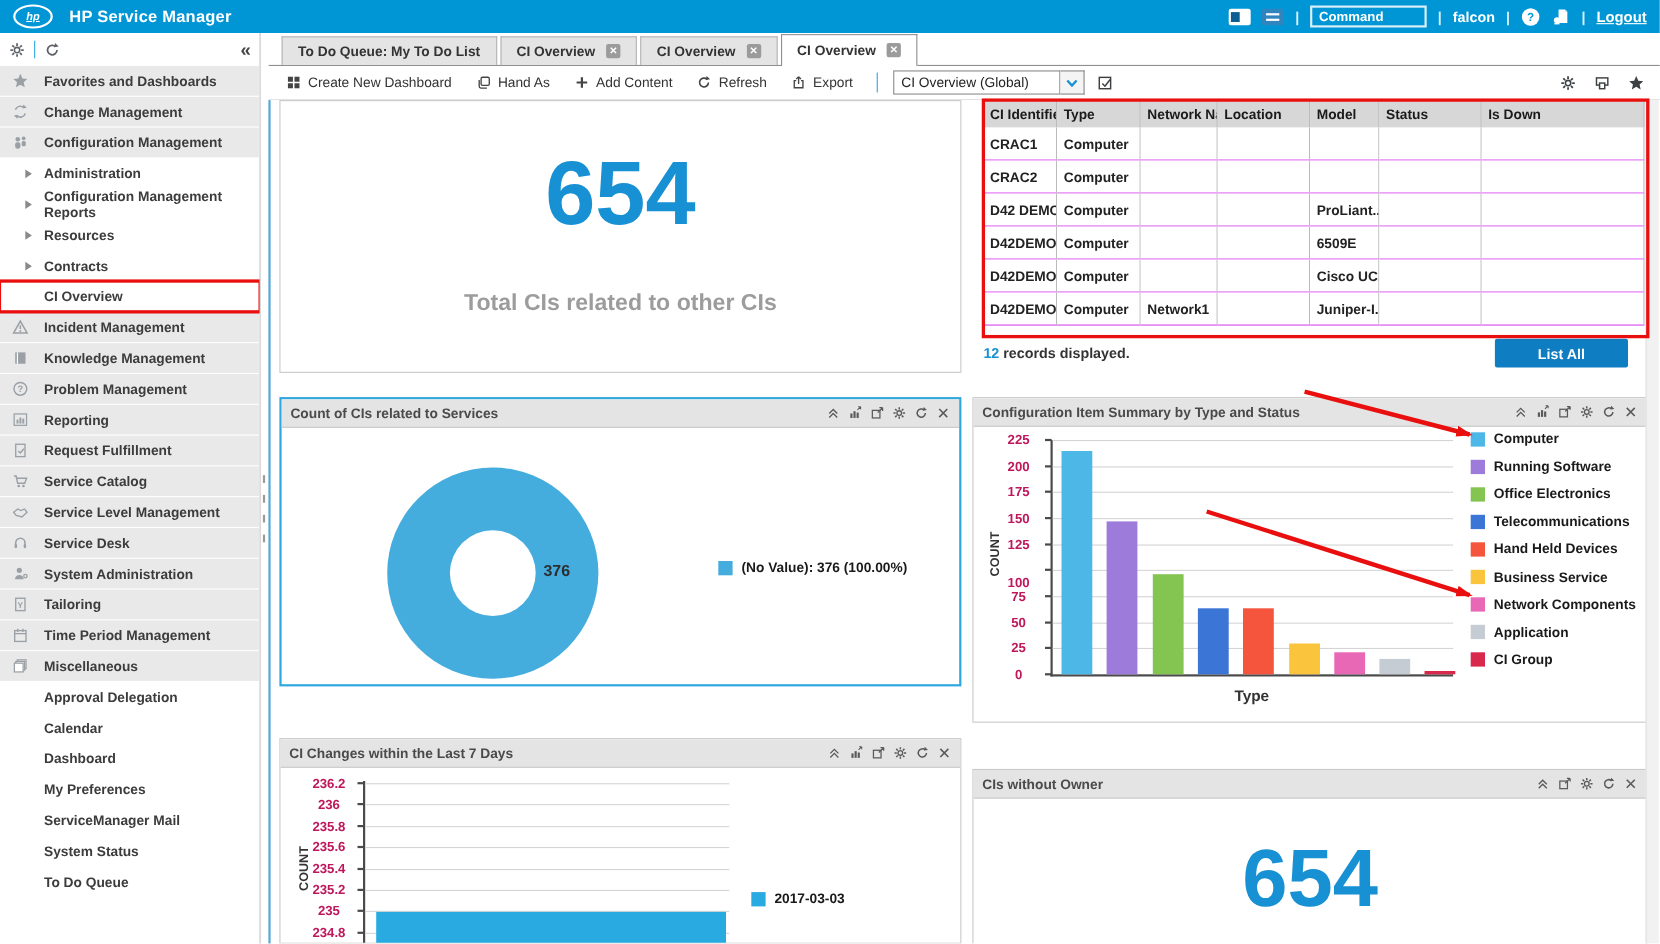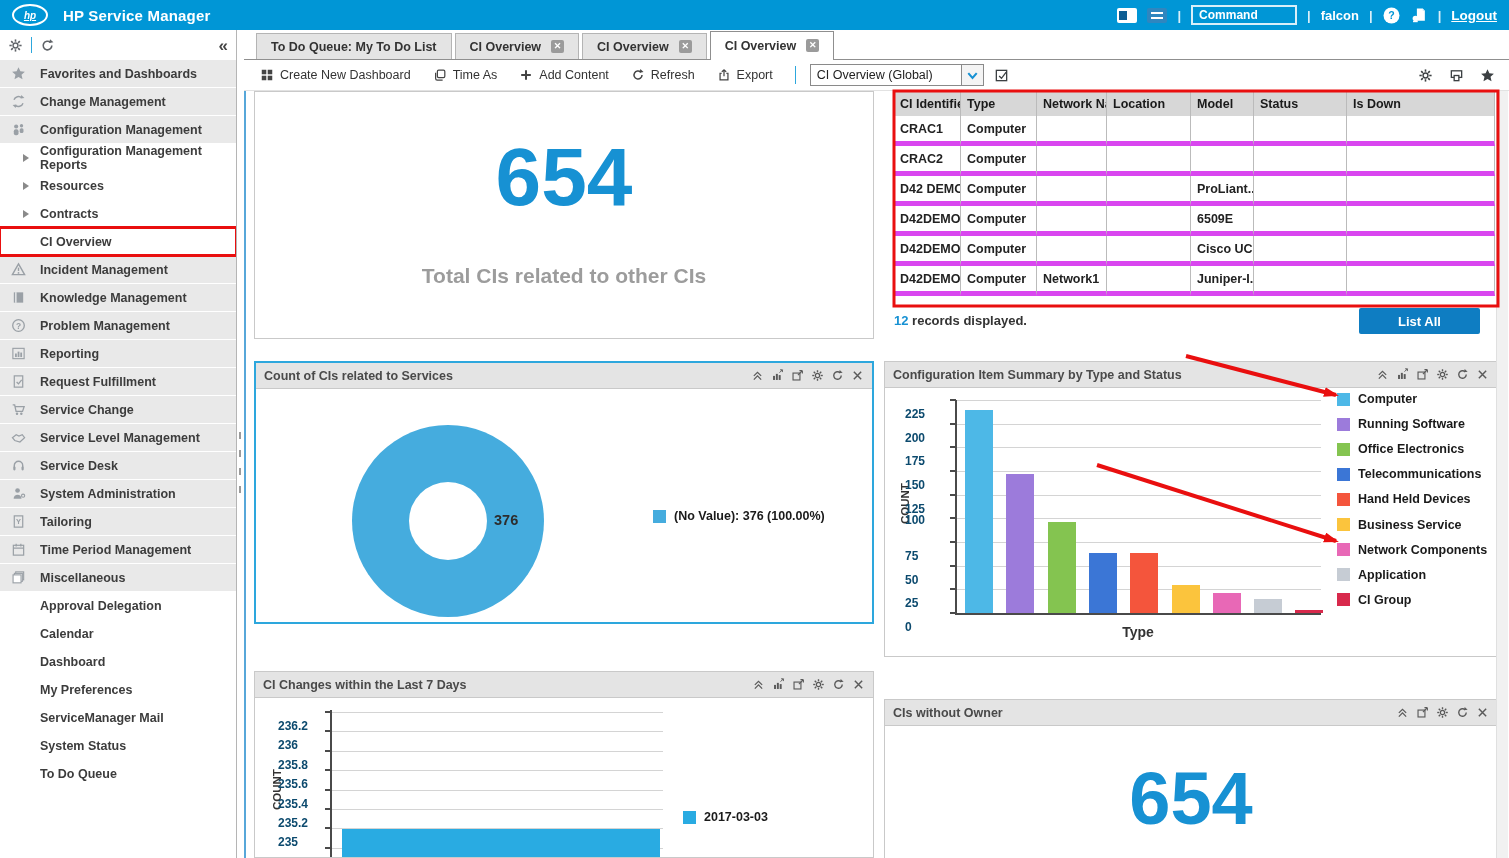--- a/index.html
+++ b/index.html
@@ -79,39 +79,39 @@
   .bignum { position:absolute; width:100%; text-align:center; font-weight:bold; color:#1791d3; }
   #total-value { top:38px; font-size:82px; }
   #total-caption { position:absolute; top:172px; width:100%; text-align:center; font-size:21px; font-weight:bold; color:#9c9c9c; }
 
   
   #table-zone { position:absolute; left:648px; top:1px; width:602px; }
   .trow { display:flex; }
   .tcell { border-right:1px solid #bbb; padding-left:6px; font-size:12.5px; font-weight:bold; color:#222;
            display:flex; align-items:center; overflow:hidden; white-space:nowrap; }
   .thead .tcell { height:24px; background:#d7d7d7; color:#1a1a1a; }
-  .tbody .tcell { height:30px; background:#fff; border-bottom:5px solid #d946ef; }
+  .tbody .tcell { height:30px; background:#fff; border-bottom:1px solid #d946ef; }
   #table-footer { position:absolute; left:648px; top:222px; font-size:13px; font-weight:bold; color:#333; }
   #records-count { color:#1791d3; }
   #list-all-btn { position:absolute; left:1113px; top:217px; width:121px; height:26px; background:#0e7dc2; color:#fff;
                   font-size:13px; font-weight:bold; display:flex; align-items:center; justify-content:center; border-radius:2px; }
 
   
   #panel-donut { left:8px; top:270px; width:620px; height:263px; border:2px solid #2da7dd; }
   #donut-ring { position:absolute; left:96px; top:62px; width:192px; height:192px; border-radius:50%; background:#45ACDE; }
   #donut-hole { position:absolute; left:57px; top:57px; width:78px; height:78px; border-radius:50%; background:#fff; }
   #donut-label { position:absolute; left:238px; top:149px; font-size:14.5px; font-weight:bold; color:#2d2d2d; }
   .legend-item { position:absolute; display:flex; align-items:center; gap:8px; font-size:12.5px; font-weight:bold; color:#1a1a1a; }
   .legend-swatch { width:13px; height:13px; flex:none; }
 
   
   #panel-bar { left:638px; top:270px; width:614px; height:296px; }
   #bar-plot { position:absolute; left:70px; top:38px; width:366px; height:215px; border-left:2px solid #4a4a4a; border-bottom:2px solid #4a4a4a; }
   .gridline { position:absolute; left:0; width:100%; height:1px; background:#d4d4d4; }
-  .ytick-label { position:absolute; width:42px; text-align:left; font-size:12px; font-weight:bold; color:#0c4a6e;margin-top:14px; }
+  .ytick-label { position:absolute; width:42px; text-align:center; font-size:12px; font-weight:bold; color:#be185d; }
   .ytick-mark { position:absolute; width:6px; height:2px; background:#4a4a4a; }
   .bar { position:absolute; bottom:0; width:28px; }
   .axis-ylabel { position:absolute; font-size:11.5px; font-weight:bold; color:#333; transform:rotate(-90deg); transform-origin:left top; }
   #bar-ylabel { left:14px; top:162px; }
   #bar-xlabel { position:absolute; left:70px; top:262px; width:366px; text-align:center; font-size:14px; font-weight:bold; color:#333; }
 
   
   #panel-changes { left:8px; top:580px; width:620px; height:187px; }
   #chg-plot { position:absolute; left:75px; top:38px; width:333px; height:149px; border-left:2px solid #4a4a4a; }
   #chg-bar { position:absolute; left:10px; top:119px; width:318px; height:30px; }
@@ -215,20 +215,24 @@
                 <circle cx="5.5" cy="4.8" r="2.2" fill="currentColor"></circle>
                 <rect x="3" y="7.8" width="5" height="6.2" rx="2" fill="currentColor"></rect>
                 <circle cx="11.2" cy="4" r="1.8" fill="currentColor"></circle>
                 <rect x="9.3" y="6.6" width="4" height="5.2" rx="1.6" fill="currentColor"></rect>
               </svg>
             </span>
             <span class="slabel">Configuration Management</span>
           </div>
           <div class="srow expandable">
             <span class="tri"></span>
+            <span class="slabel">Administration</span>
+          </div>
+          <div class="srow expandable">
+            <span class="tri"></span>
             <span class="slabel">Configuration Management Reports</span>
           </div>
           <div class="srow expandable">
             <span class="tri"></span>
             <span class="slabel">Resources</span>
           </div>
           <div class="srow expandable">
             <span class="tri"></span>
             <span class="slabel">Contracts</span>
           </div>
@@ -284,21 +288,21 @@
             <span class="slabel">Request Fulfillment</span>
           </div>
           <div class="srow top">
             <span class="sic">
               <svg class="ic" viewBox="0 0 16 16">
                 <path d="M1.8 3h2.1l1.5 7h6.9L14 5H4.6" fill="none" stroke="currentColor" stroke-width="1.4"></path>
                 <circle cx="6.4" cy="12.6" r="1.3" fill="currentColor"></circle>
                 <circle cx="11" cy="12.6" r="1.3" fill="currentColor"></circle>
               </svg>
             </span>
-            <span class="slabel">Service Change</span>
+            <span class="slabel">Service Catalog</span>
           </div>
           <div class="srow top">
             <span class="sic">
               <svg class="ic" viewBox="0 0 16 16">
                 <path d="M1.5 8.2l4-3.2 3 1.5 3.5-1.5 2.5 3.2-5 4.6L4 11.2z" fill="none" stroke="currentColor" stroke-width="1.3"></path>
               </svg>
             </span>
             <span class="slabel">Service Level Management</span>
           </div>
           <div class="srow top">
@@ -410,21 +414,21 @@
                   <rect x="8.8" y="8.8" width="5.2" height="5.2"></rect>
                 </g>
               </svg>
               <span>Create New Dashboard</span>
             </div>
             <div class="tbtn">
               <svg class="ic" viewBox="0 0 16 16">
                 <rect x="5" y="2.5" width="8.5" height="8.5" rx="1.5" fill="none" stroke="currentColor" stroke-width="1.4"></rect>
                 <path d="M3 5.5V12a1.8 1.8 0 0 0 1.8 1.8H11" fill="none" stroke="currentColor" stroke-width="1.4"></path>
               </svg>
-              <span>Time As</span>
+              <span>Hand As</span>
             </div>
             <div class="tbtn">
               <svg class="ic" viewBox="0 0 16 16">
                 <path d="M8 2.5v11M2.5 8h11" stroke="currentColor" stroke-width="2.3"></path>
               </svg>
               <span>Add Content</span>
             </div>
             <div class="tbtn">
               <svg class="ic" viewBox="0 0 16 16">
                 <path d="M12.6 8a4.6 4.6 0 1 1-1.4-3.3" fill="none" stroke="currentColor" stroke-width="1.7"></path>
@@ -685,21 +689,21 @@
               <div class="ytick-mark" style="left:-7px;top:188.3px"></div>
               <div class="ytick-label" style="left:-52px;top:182.3px">25</div>
               <div class="gridline" style="top:165.7px"></div>
               <div class="ytick-mark" style="left:-7px;top:164.7px"></div>
               <div class="ytick-label" style="left:-52px;top:158.7px">50</div>
               <div class="gridline" style="top:142.0px"></div>
               <div class="ytick-mark" style="left:-7px;top:141.0px"></div>
               <div class="ytick-label" style="left:-52px;top:135.0px">75</div>
               <div class="gridline" style="top:118.3px"></div>
               <div class="ytick-mark" style="left:-7px;top:117.3px"></div>
-              <div class="ytick-label" style="left:-52px;top:99px">100</div>
+              <div class="ytick-label" style="left:-52px;top:123px">100</div>
               <div class="gridline" style="top:94.7px"></div>
               <div class="ytick-mark" style="left:-7px;top:93.7px"></div>
               <div class="ytick-label" style="left:-52px;top:87.7px">125</div>
               <div class="gridline" style="top:71.0px"></div>
               <div class="ytick-mark" style="left:-7px;top:70.0px"></div>
               <div class="ytick-label" style="left:-52px;top:64.0px">150</div>
               <div class="gridline" style="top:47.3px"></div>
               <div class="ytick-mark" style="left:-7px;top:46.3px"></div>
               <div class="ytick-label" style="left:-52px;top:40.3px">175</div>
               <div class="gridline" style="top:23.7px"></div>

